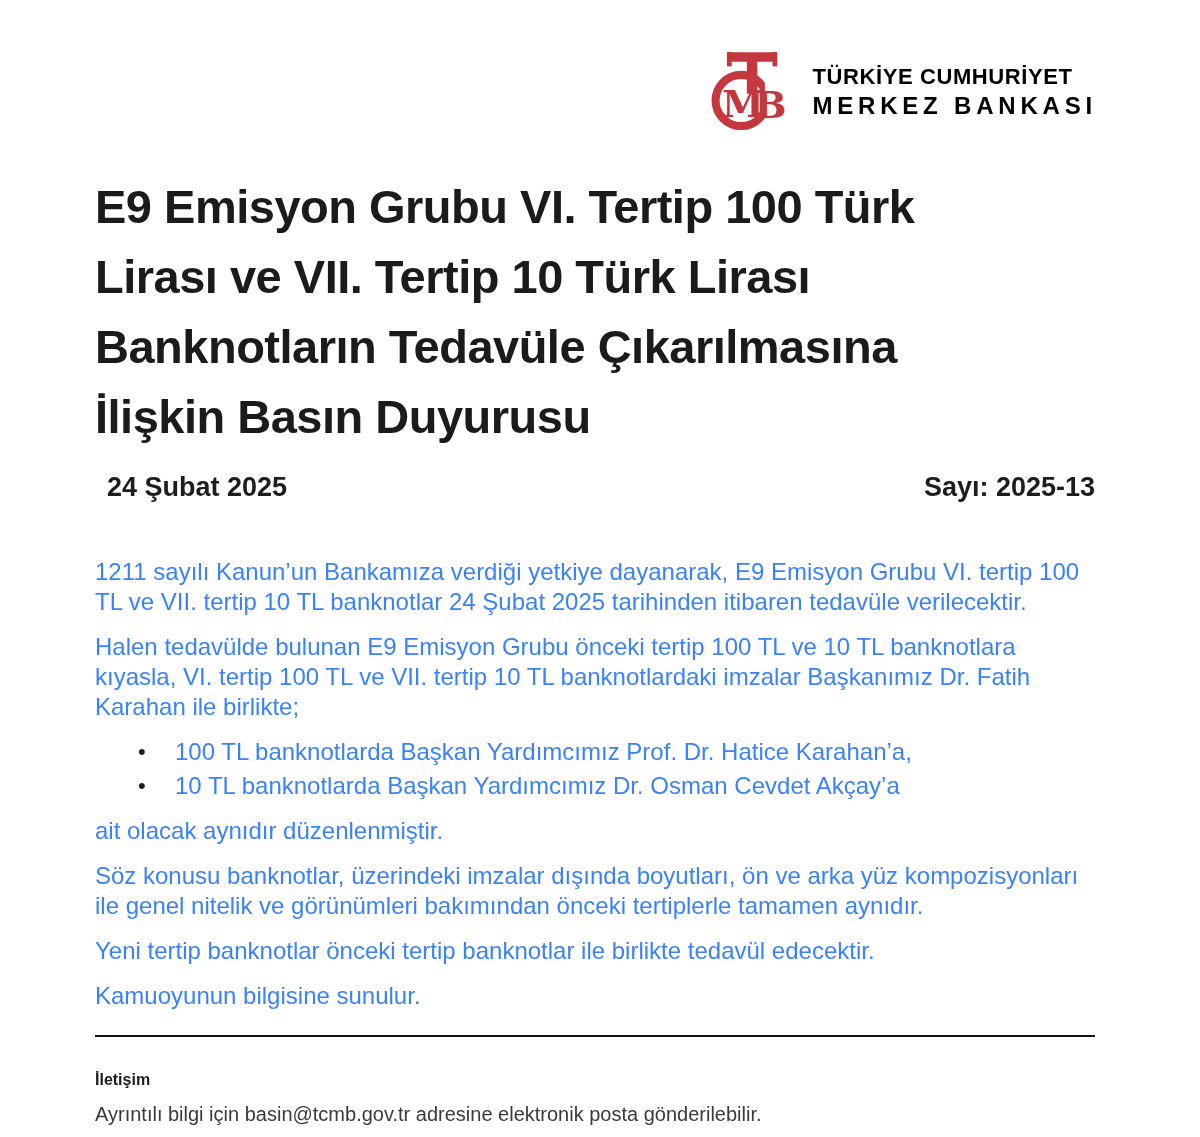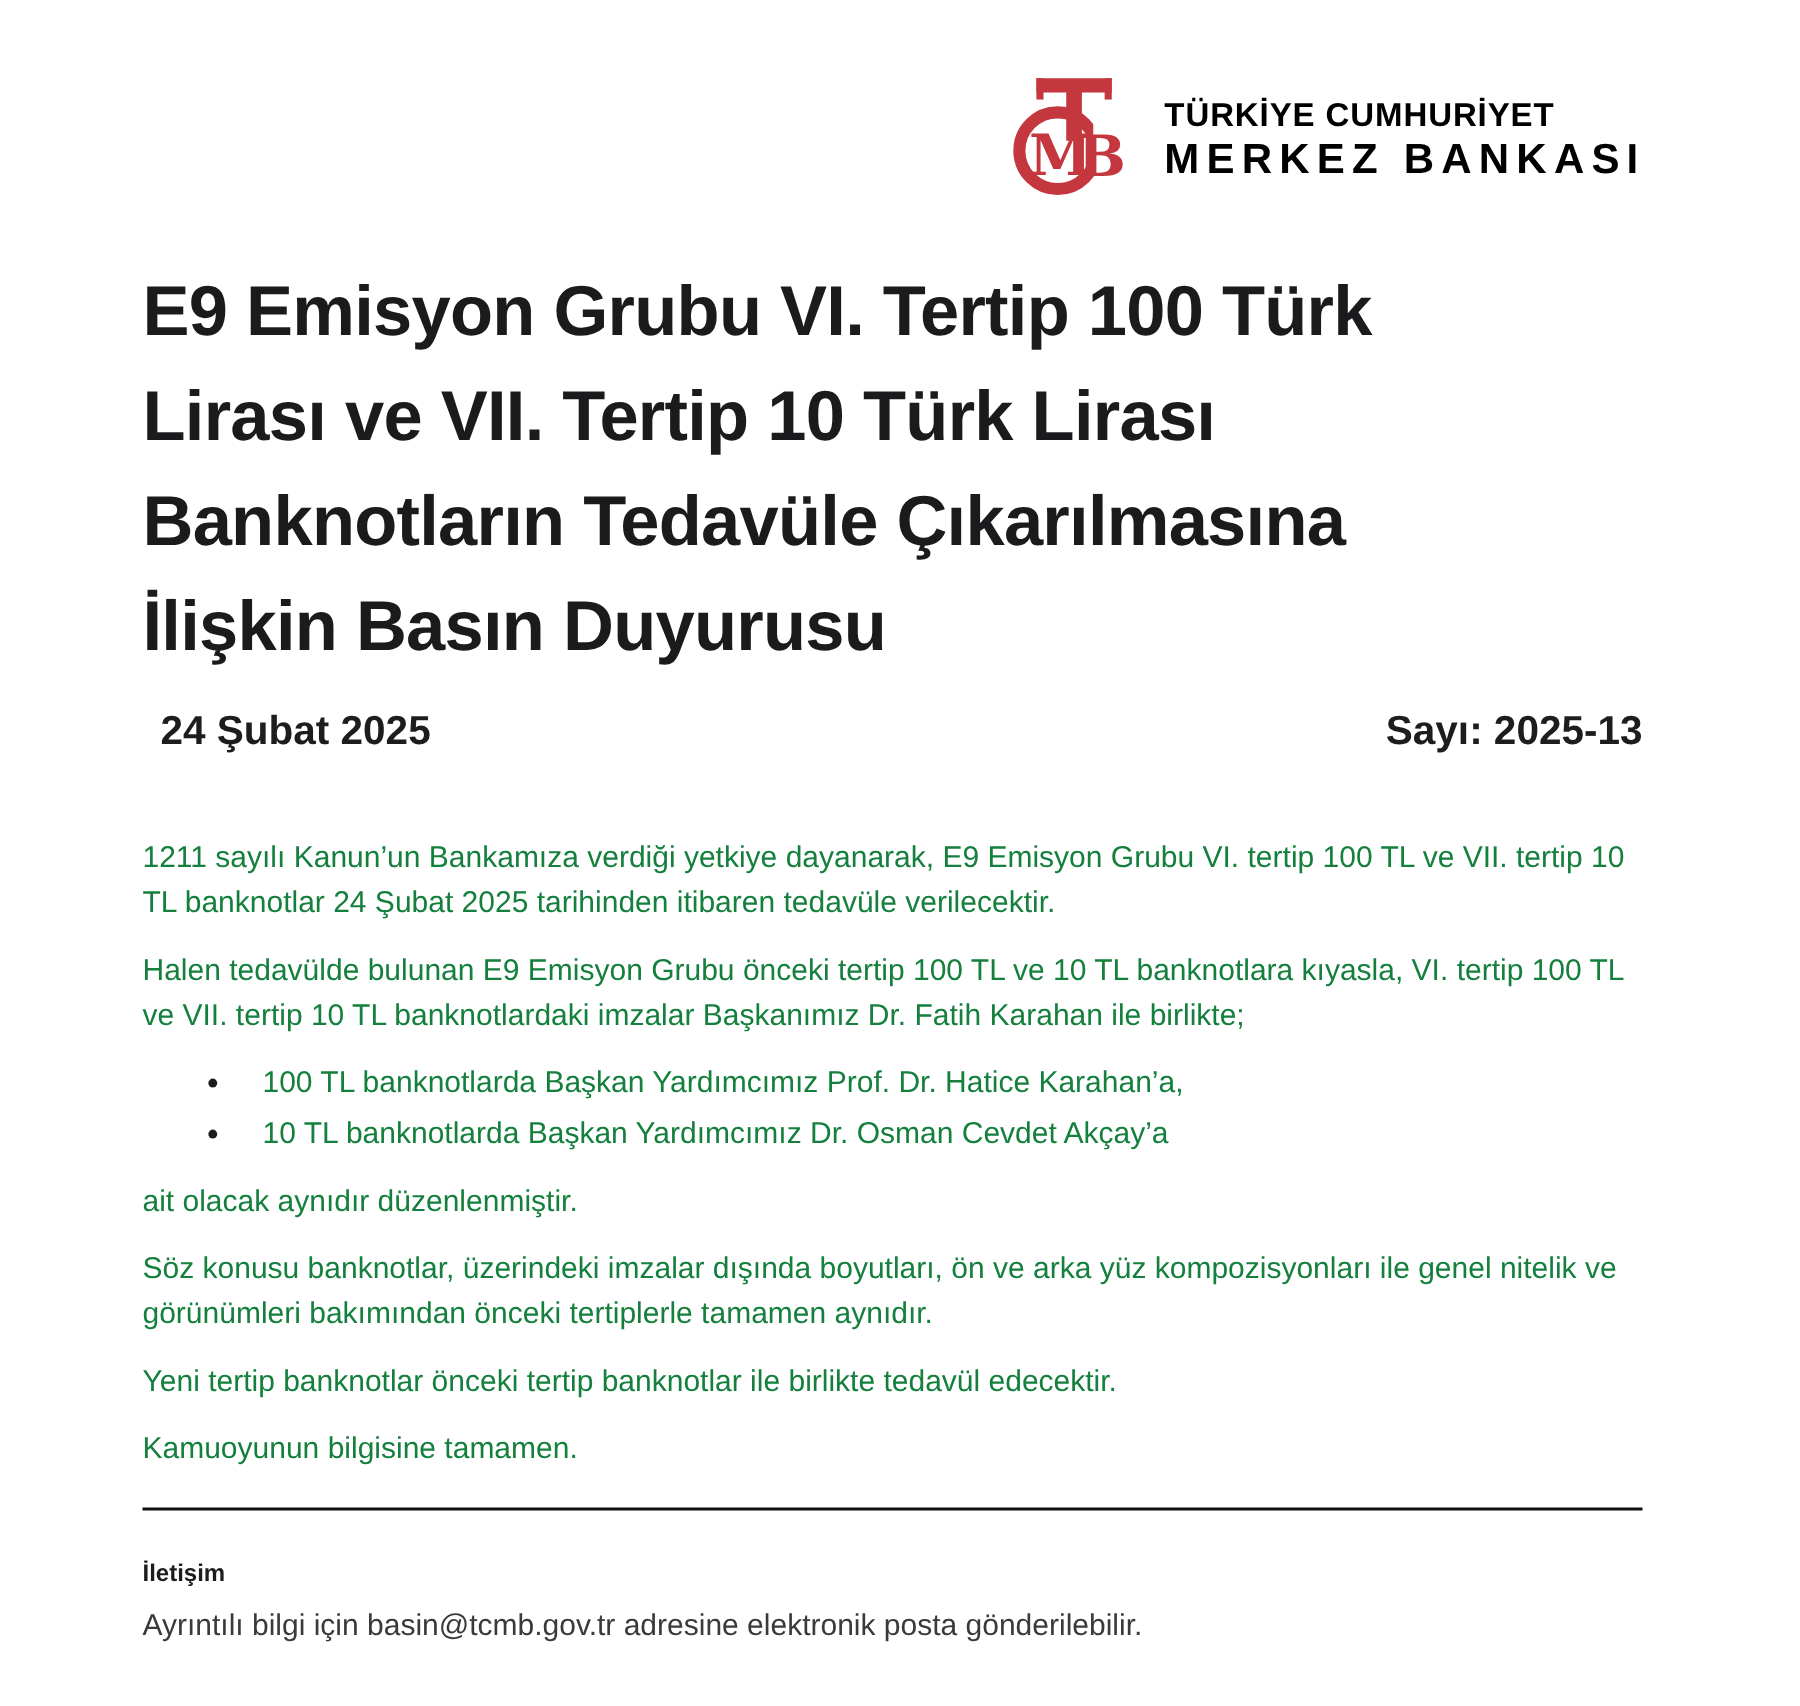--- a/index.html
+++ b/index.html
@@ -27,21 +27,21 @@
     font-weight:bold;
     text-align:left;
   }
   .wordmark .wm1 {
     font-size:22px;
     letter-spacing:0.6px;
     line-height:29px;
     white-space:nowrap;
   }
   .wordmark .wm2 {
-    font-size:28px;
+    font-size:24px;
     letter-spacing:4.8px;
     line-height:29px;
     white-space:nowrap;
   }
   
   .content { padding:0 105px 0 95px; }
   h1.title {
     margin-top:36px;
     font-size:47px;
     font-weight:bold;
@@ -53,21 +53,21 @@
   .meta-row {
     margin-top:20px;
     display:flex;
     justify-content:space-between;
     align-items:baseline;
     font-size:27px;
     font-weight:bold;
     color:#1d1d1d;
   }
   .meta-row .date { padding-left:12px; }
-  .body { margin-top:54px; font-size:20px; line-height:30px; color:#15803d; }
+  .body { margin-top:54px; font-size:24px; line-height:30px; color:#3b82f6; }
   .body p { margin:0 0 15px 0; }
   .body p.tight { margin-bottom:15px; }
   ul.sig-list { list-style:none; margin:0 0 15px 0; padding:0; }
   ul.sig-list li {
     position:relative;
     padding-left:80px;
     line-height:30px;
     margin-bottom:4px;
   }
   ul.sig-list li::before {
@@ -139,21 +139,21 @@
       <p>Halen tedavülde bulunan E9 Emisyon Grubu önceki tertip 100 TL ve 10 TL banknotlara kıyasla, VI. tertip 100 TL ve VII. tertip 10 TL banknotlardaki imzalar Başkanımız Dr. Fatih Karahan ile birlikte;</p>
 
       <ul class="sig-list">
         <li>100 TL banknotlarda Başkan Yardımcımız Prof. Dr. Hatice Karahan’a,</li>
         <li>10 TL banknotlarda Başkan Yardımcımız Dr. Osman Cevdet Akçay’a</li>
       </ul>
 
       <p class="tight">ait olacak aynıdır düzenlenmiştir.</p>
       <p>Söz konusu banknotlar, üzerindeki imzalar dışında boyutları, ön ve arka yüz kompozisyonları ile genel nitelik ve görünümleri bakımından önceki tertiplerle tamamen aynıdır.</p>
       <p>Yeni tertip banknotlar önceki tertip banknotlar ile birlikte tedavül edecektir.</p>
-      <p>Kamuoyunun bilgisine tamamen.</p>
+      <p>Kamuoyunun bilgisine sunulur.</p>
     </div>
 
     <hr class="divider">
 
     <div class="contact">
       <h2>İletişim</h2>
       <p>Ayrıntılı bilgi için basin@tcmb.gov.tr adresine elektronik posta gönderilebilir.</p>
     </div>
 
   </main>

